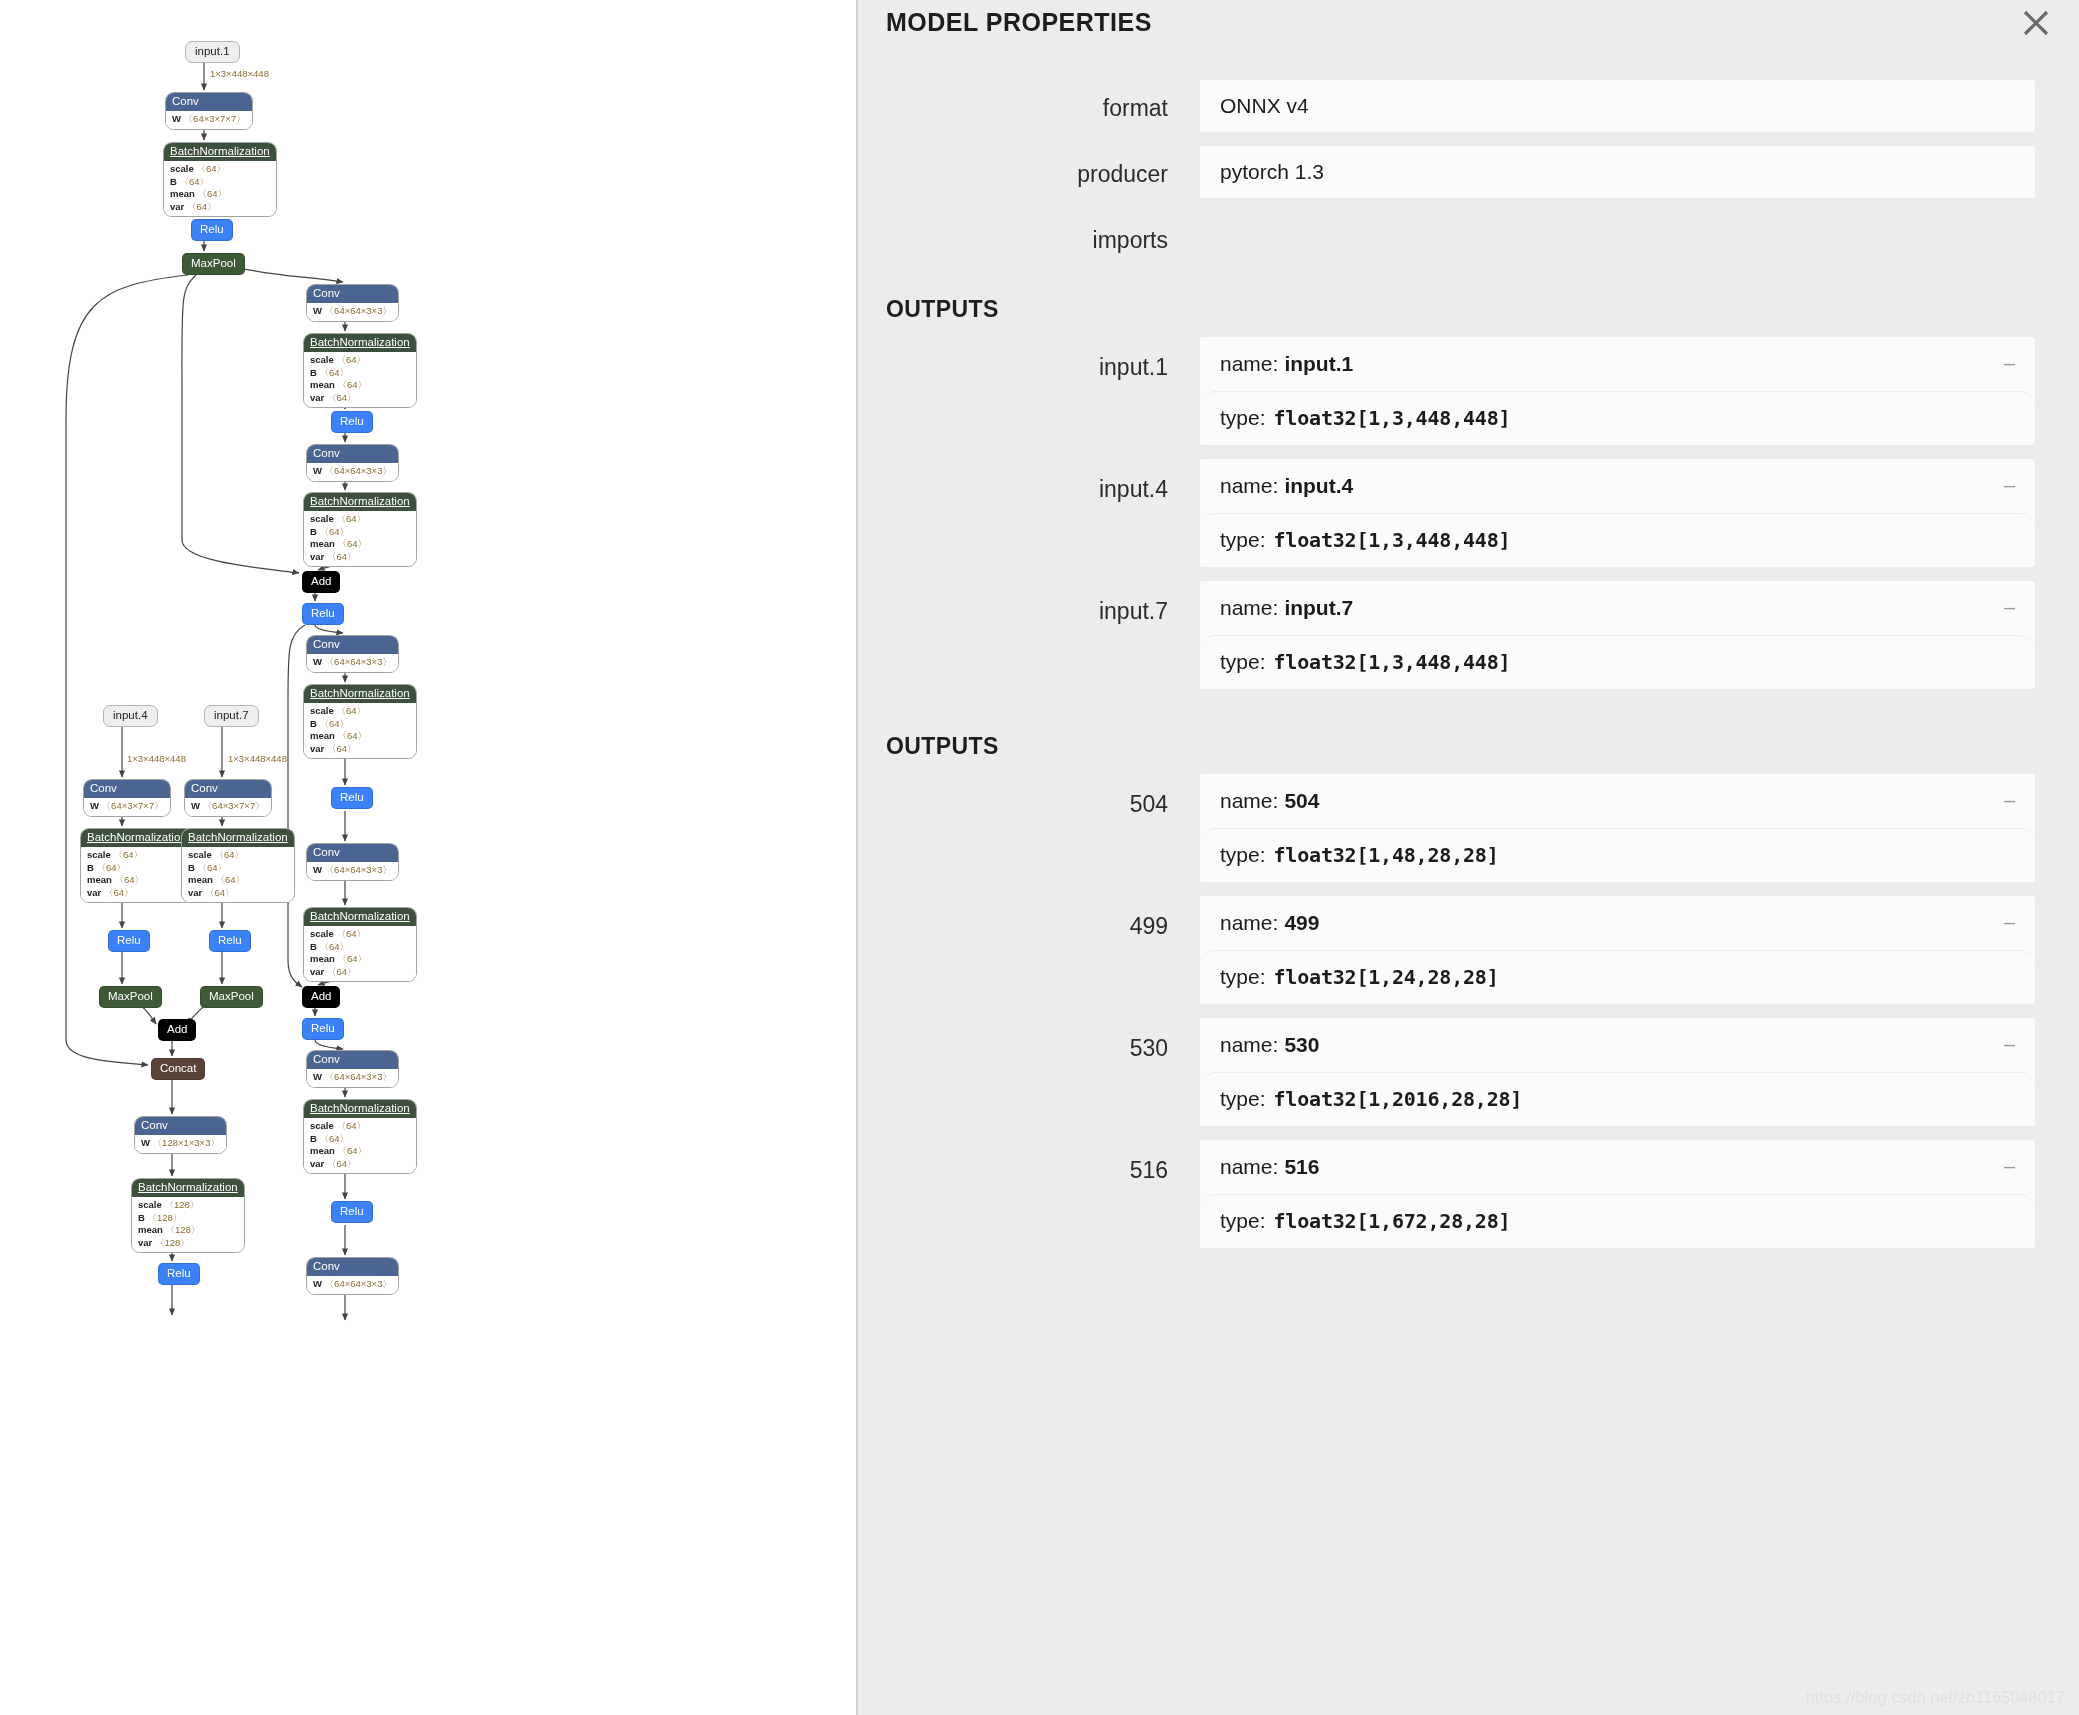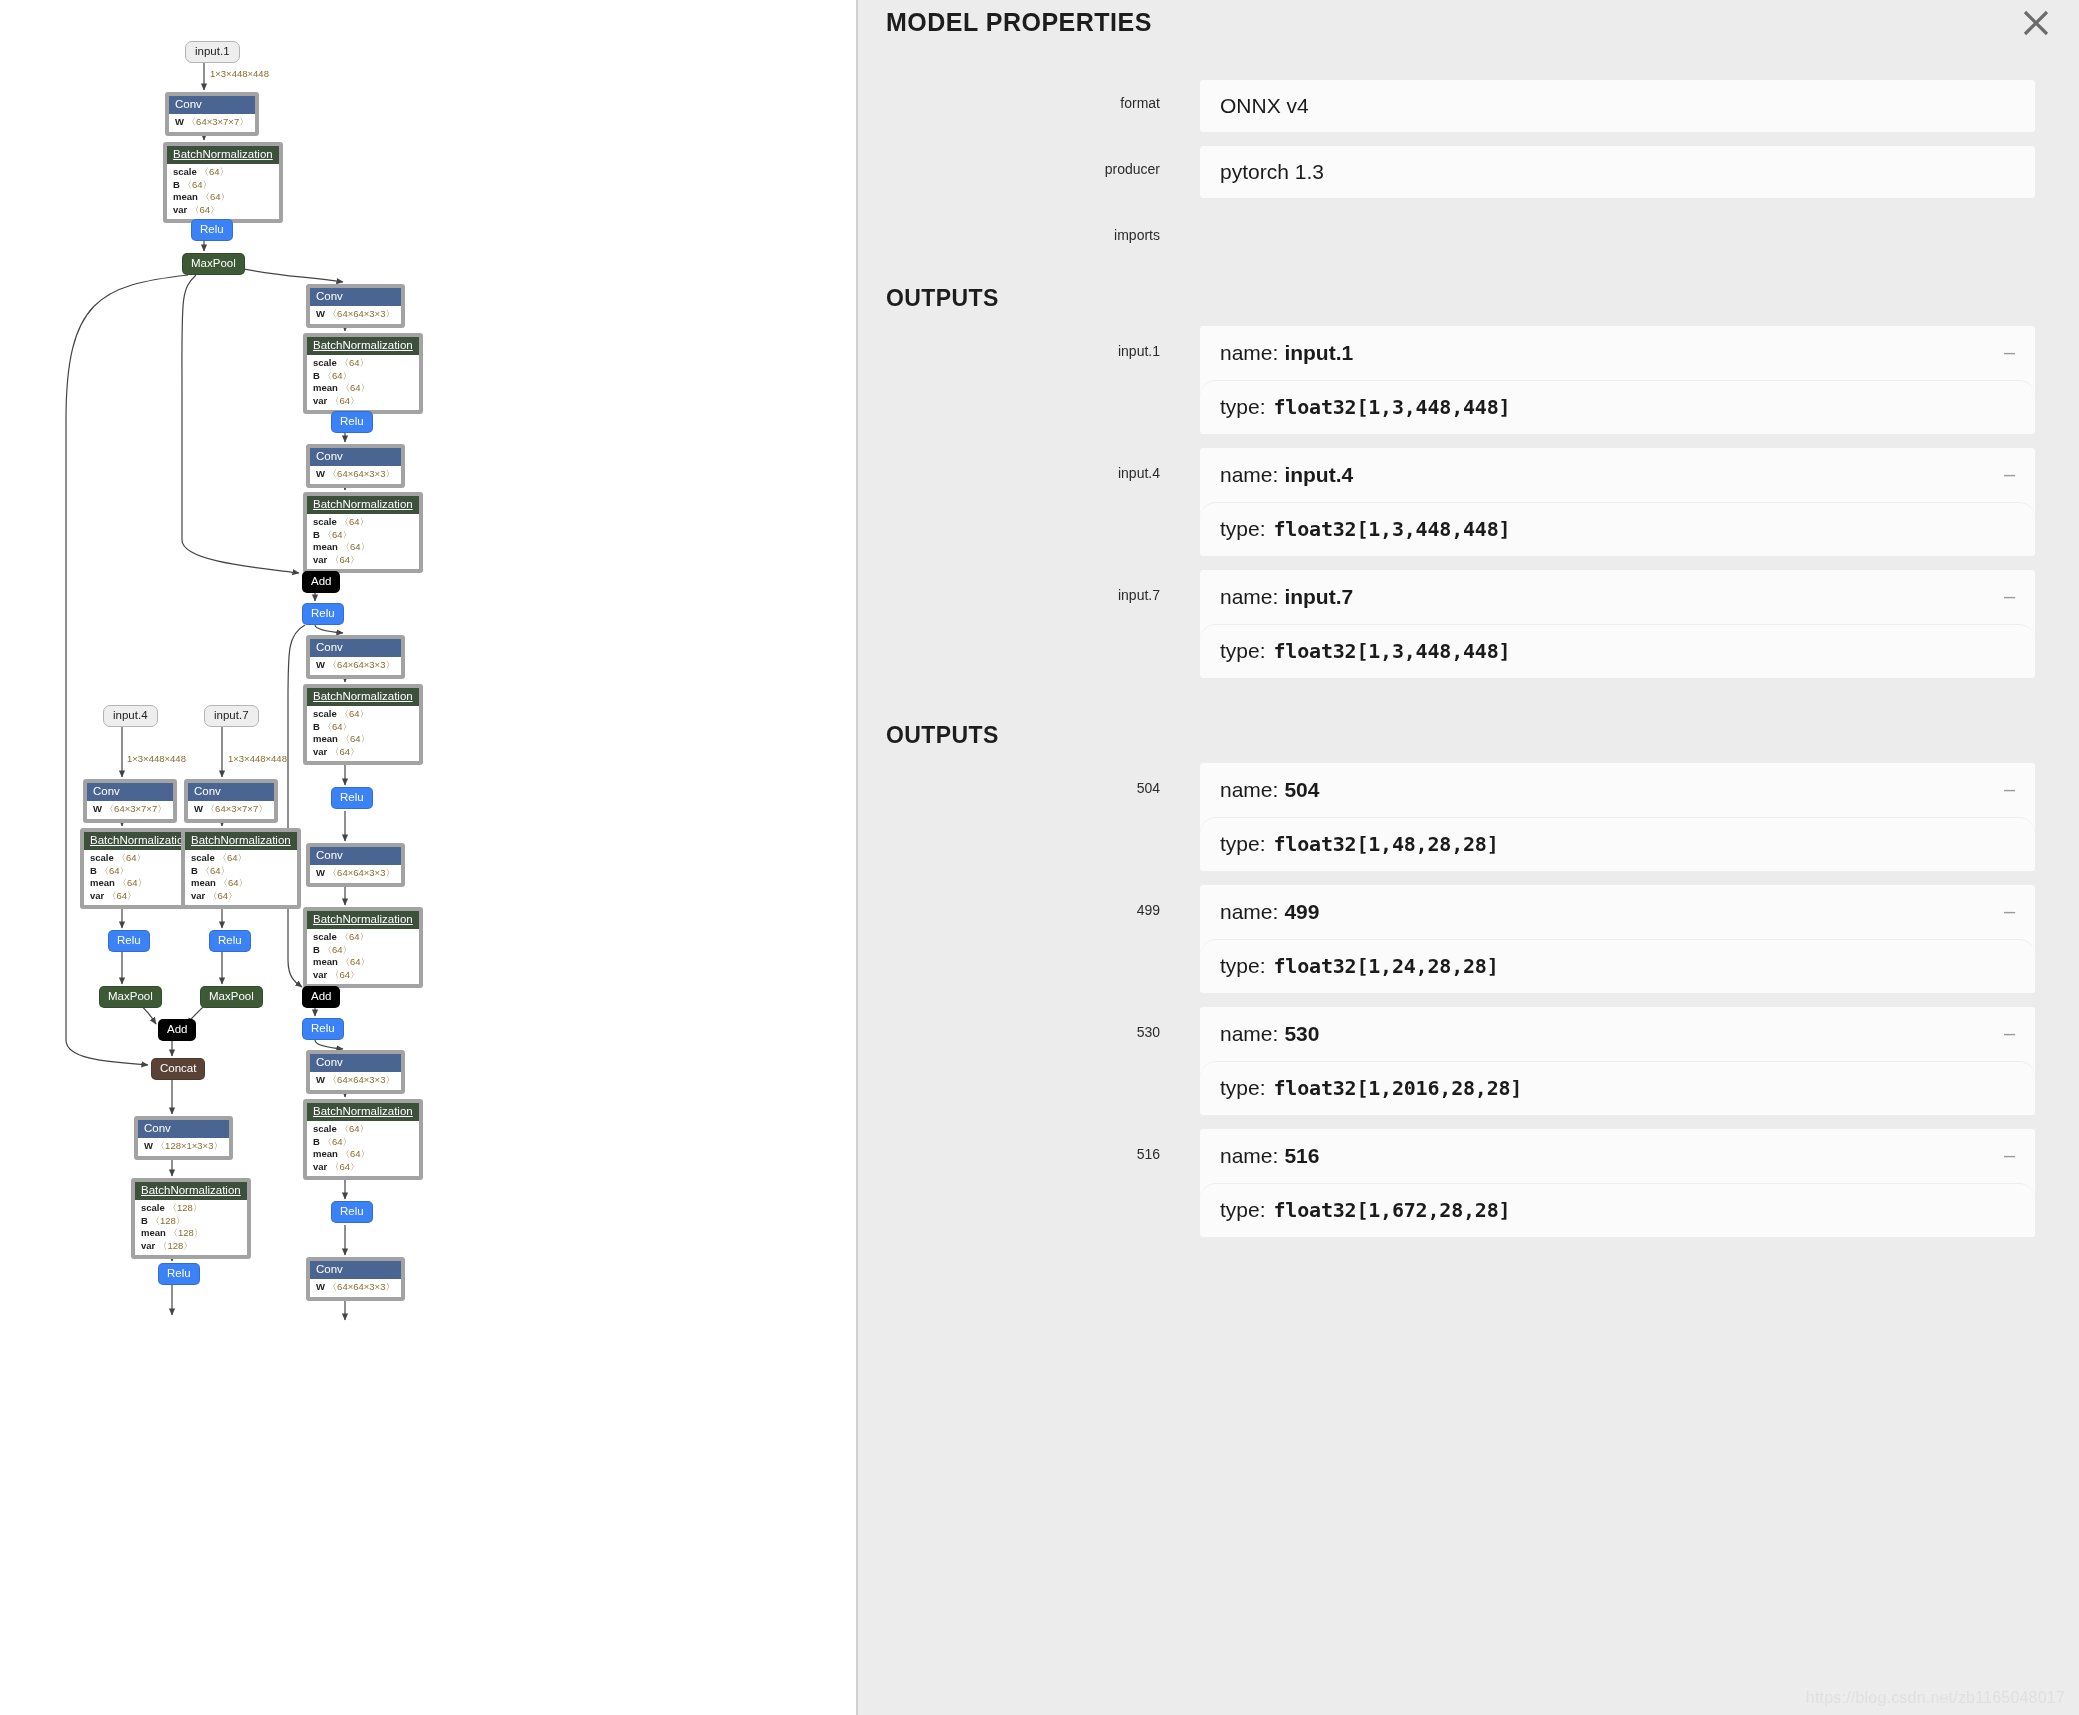--- a/index.html
+++ b/index.html
@@ -14,22 +14,22 @@
 
   
   #graph-canvas {
     position:absolute; left:0; top:0; width:856px; height:1715px;
     background:#ffffff; overflow:hidden;
   }
   #graph-svg { position:absolute; left:0; top:0; }
 
   .node { position:absolute; }
   .node-box {
-    border-radius:3px;
-    border:4px solid #a3a3a3;
+    border-radius:9px;
+    border:1px solid #a3a3a3;
     background:#ffffff;
     overflow:hidden;
     box-shadow:0 0 0 0 rgba(0,0,0,0);
   }
   .node-hdr {
     color:#ffffff;
     font-size:11.5px;
     padding:2px 6px 3px 6px;
     line-height:13px;
     white-space:nowrap;
@@ -109,22 +109,22 @@
 
   .rows { }
   .row {
     display:flex;
     align-items:flex-start;
     margin-bottom:14px;
   }
   .row-label {
     width:342px;
     text-align:right;
-    padding-right:40px;
-    font-size:14px;
+    padding-right:32px;
+    font-size:23px;
     color:#2b2b2b;
     padding-top:17px;
     white-space:nowrap;
     flex:0 0 342px;
   }
   .row-fields {
     flex:1 1 auto;
     margin-right:44px;
     background:#fbfbfb;
     border-radius:3px;

